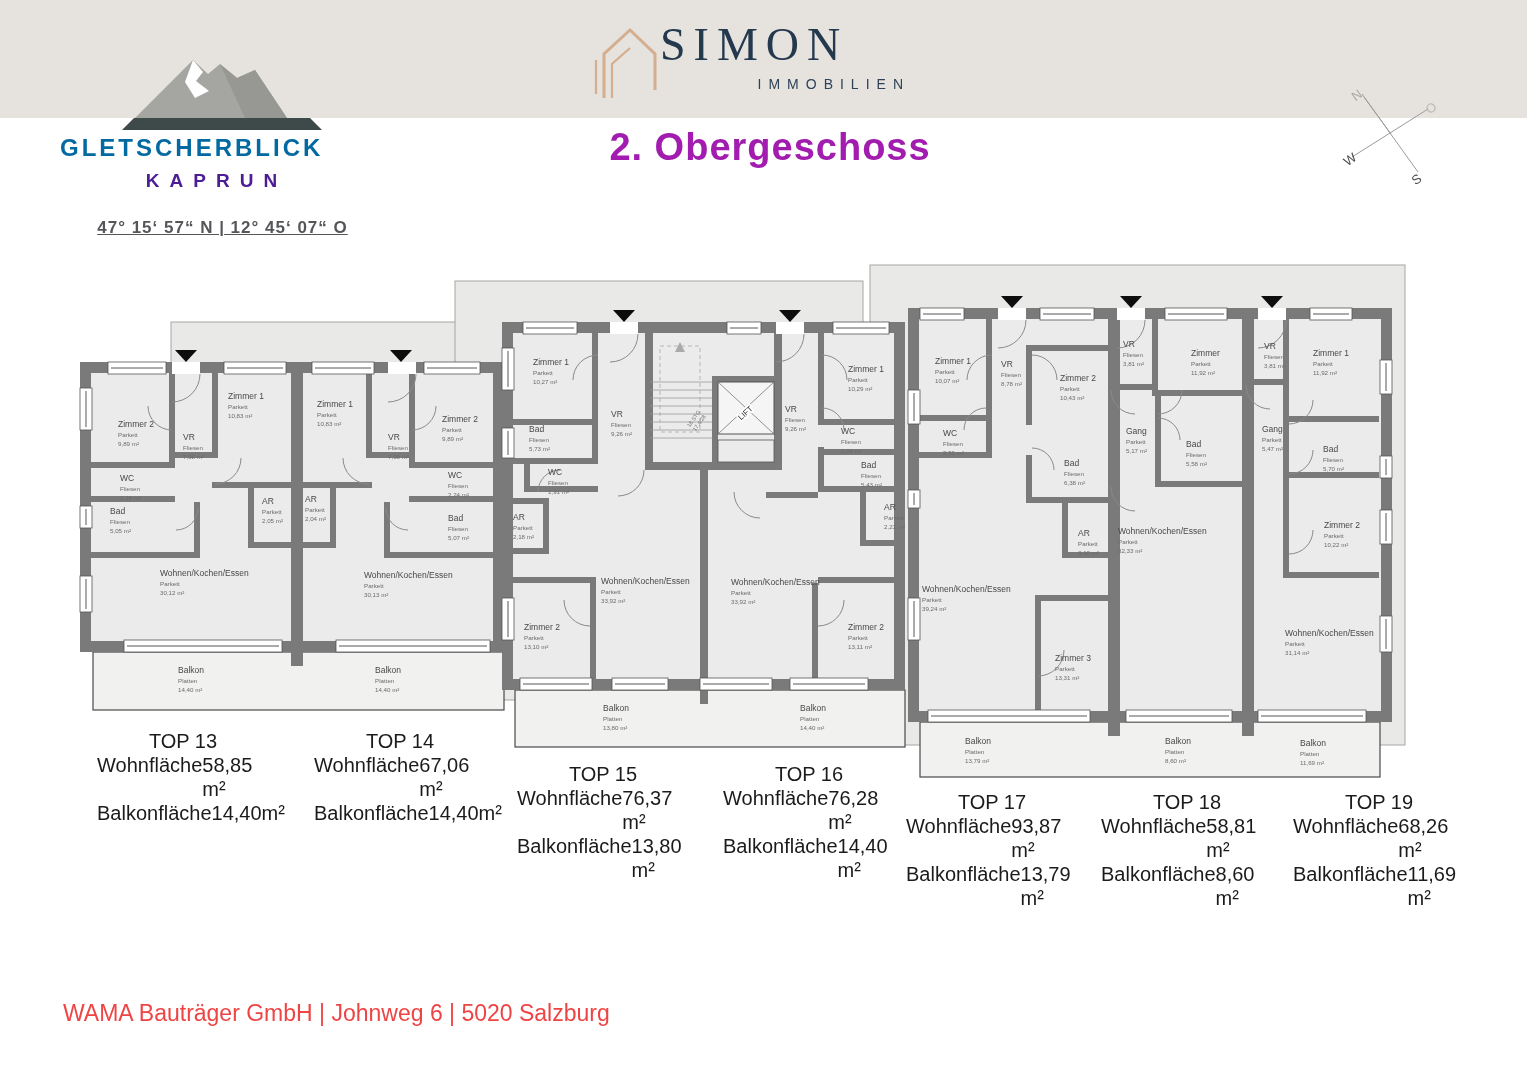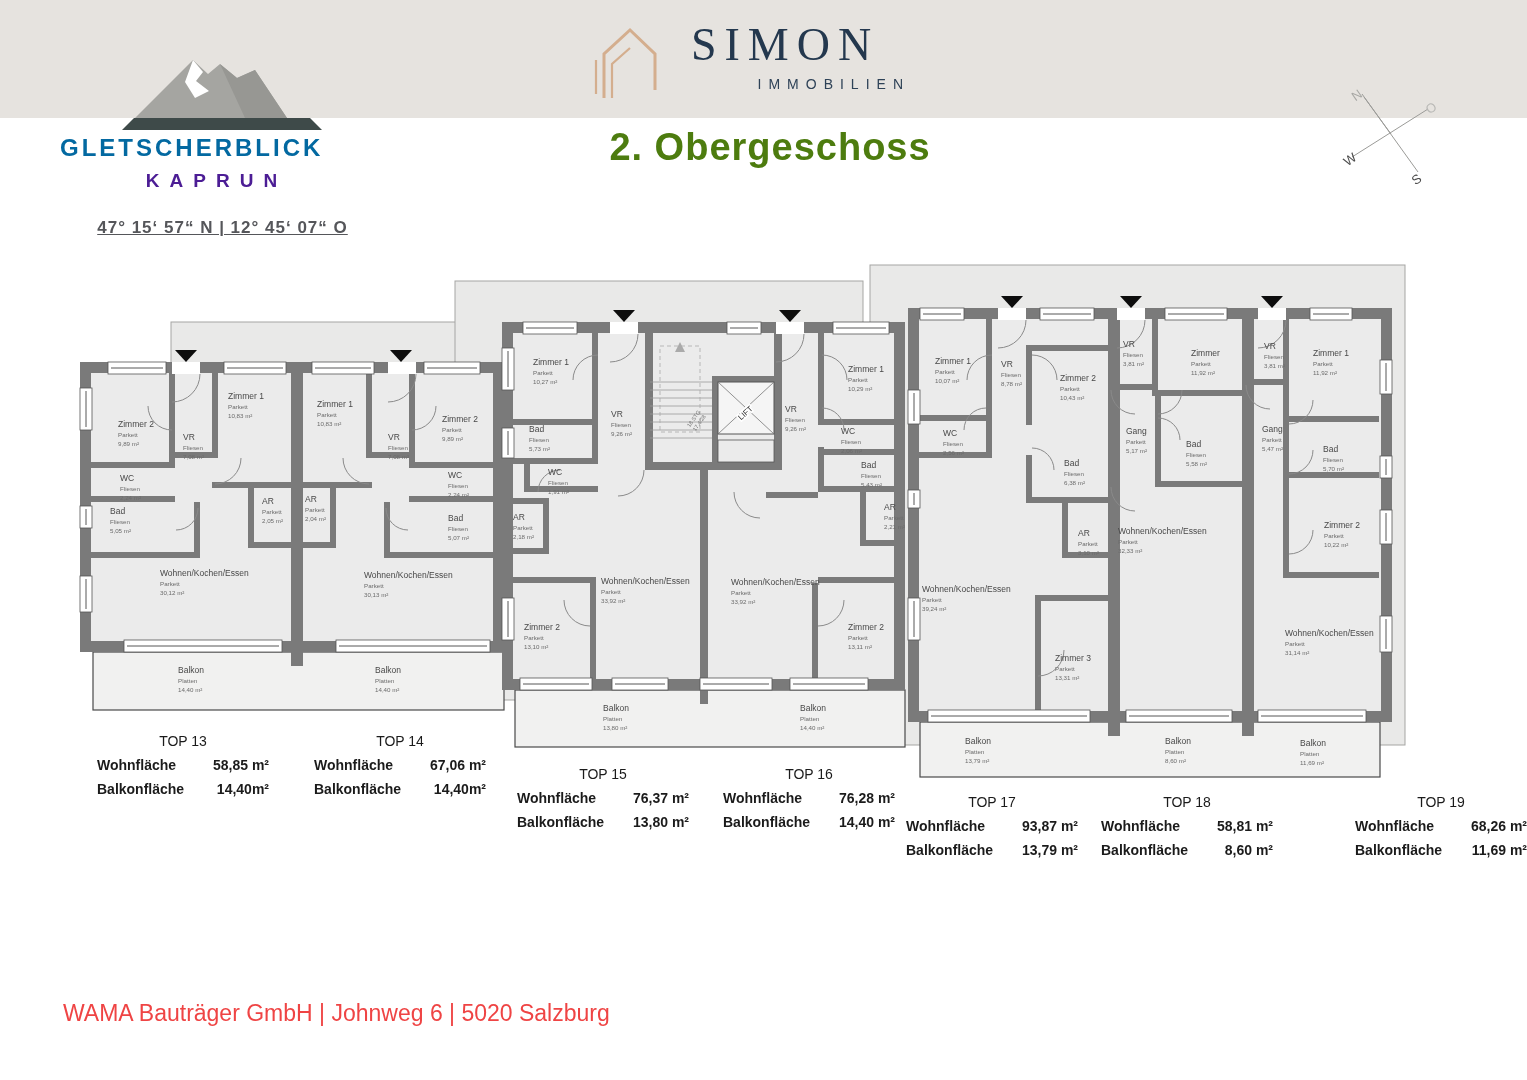--- a/index.html
+++ b/index.html
@@ -7,30 +7,30 @@
         font-family:"Liberation Sans",sans-serif;}
   .band{position:absolute;left:0;top:0;width:1527px;height:118px;background:#e6e3df;}
   .abs{position:absolute;}
   
   .project-name{left:60px;top:134px;width:325px;text-align:left;font-size:24px;font-weight:bold;
     letter-spacing:3px;color:#0369a1;}
   .project-loc{left:54px;top:170px;width:325px;text-align:center;font-size:19px;font-weight:bold;
     letter-spacing:10px;color:#4c1d95;}
   .project-coords{left:60px;top:218px;width:325px;text-align:center;font-size:17px;font-weight:bold;
     letter-spacing:1px;color:#55565a;text-decoration:underline;}
-  .brand-name{left:660px;top:18px;width:250px;text-align:center;font-size:46px;letter-spacing:8px;
+  .brand-name{left:660px;top:18px;width:250px;font-size:46px;letter-spacing:8px;
     color:#24384e;font-family:"Liberation Serif",serif;}
   .brand-sub{left:660px;top:76px;width:250px;text-align:right;font-size:14px;letter-spacing:7px;
     color:#2e4257;}
   .floor-title{left:540px;top:126px;width:460px;text-align:center;font-size:38px;font-weight:bold;
-    color:#4d7c0f;letter-spacing:1px;}
+    color:#a21caf;letter-spacing:1px;}
   
-  .ucard{position:absolute;width:172px;font-size:14px;color:#1b1b1b;}
+  .ucard{position:absolute;width:172px;font-size:20px;color:#1b1b1b;}
   .ucard .ut{text-align:center;line-height:24px;}
-  .ucard .ur{display:flex;justify-content:space-between;line-height:24px;font-weight:bold;}
+  .ucard .ur{display:flex;justify-content:space-between;line-height:24px;}
   .footer{left:63px;top:1000px;font-size:23px;color:#ef4444;}
   
   .wall{fill:#7a7a7a;}
   .room{fill:#ebebeb;}
   .bd{fill:#e9e9e8;stroke:#a5a5a3;stroke-width:1;}
   .balc{fill:#f1f1f0;stroke:#4a4a4a;stroke-width:1.2;}
   .win{fill:#ffffff;stroke:#555;stroke-width:0.8;}
   .wl{stroke:#444;stroke-width:0.9;fill:none;}
   .arc{stroke:#8a8a8a;stroke-width:1;fill:none;}
   .tri{fill:#0d0d0d;}
@@ -630,21 +630,21 @@
     <div class="ut">TOP 18</div>
     <div class="ur">
         <span>Wohnfläche</span>
         <span>58,81 m²</span>
       </div>
     <div class="ur">
         <span>Balkonfläche</span>
         <span>8,60 m²</span>
       </div>
   </div>
-  <div class="ucard" style="left:1355px;top:790px">
+  <div class="ucard" style="left:1293px;top:790px">
     <div class="ut">TOP 19</div>
     <div class="ur">
         <span>Wohnfläche</span>
         <span>68,26 m²</span>
       </div>
     <div class="ur">
         <span>Balkonfläche</span>
         <span>11,69 m²</span>
       </div>
   </div>

